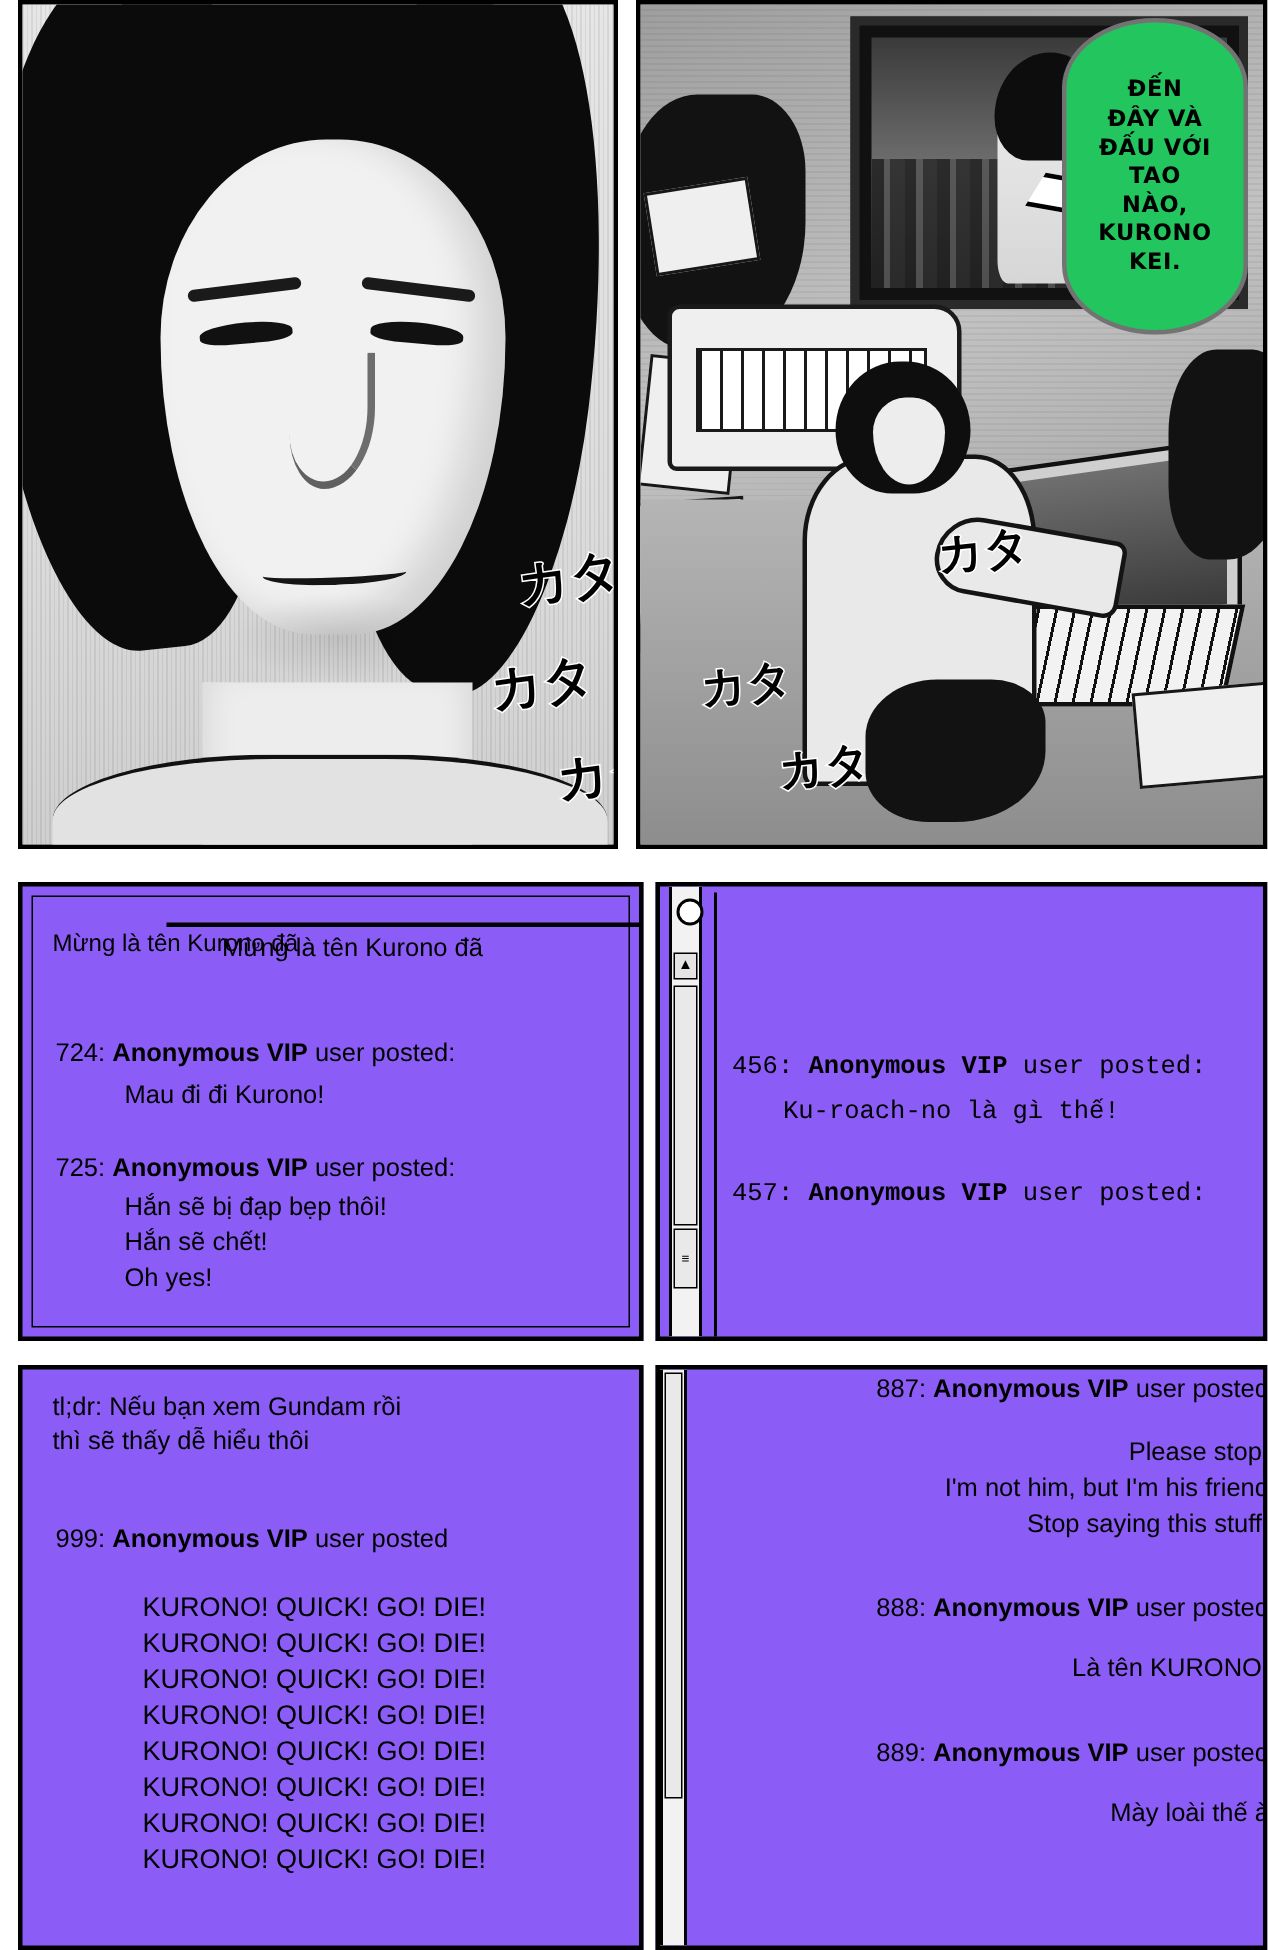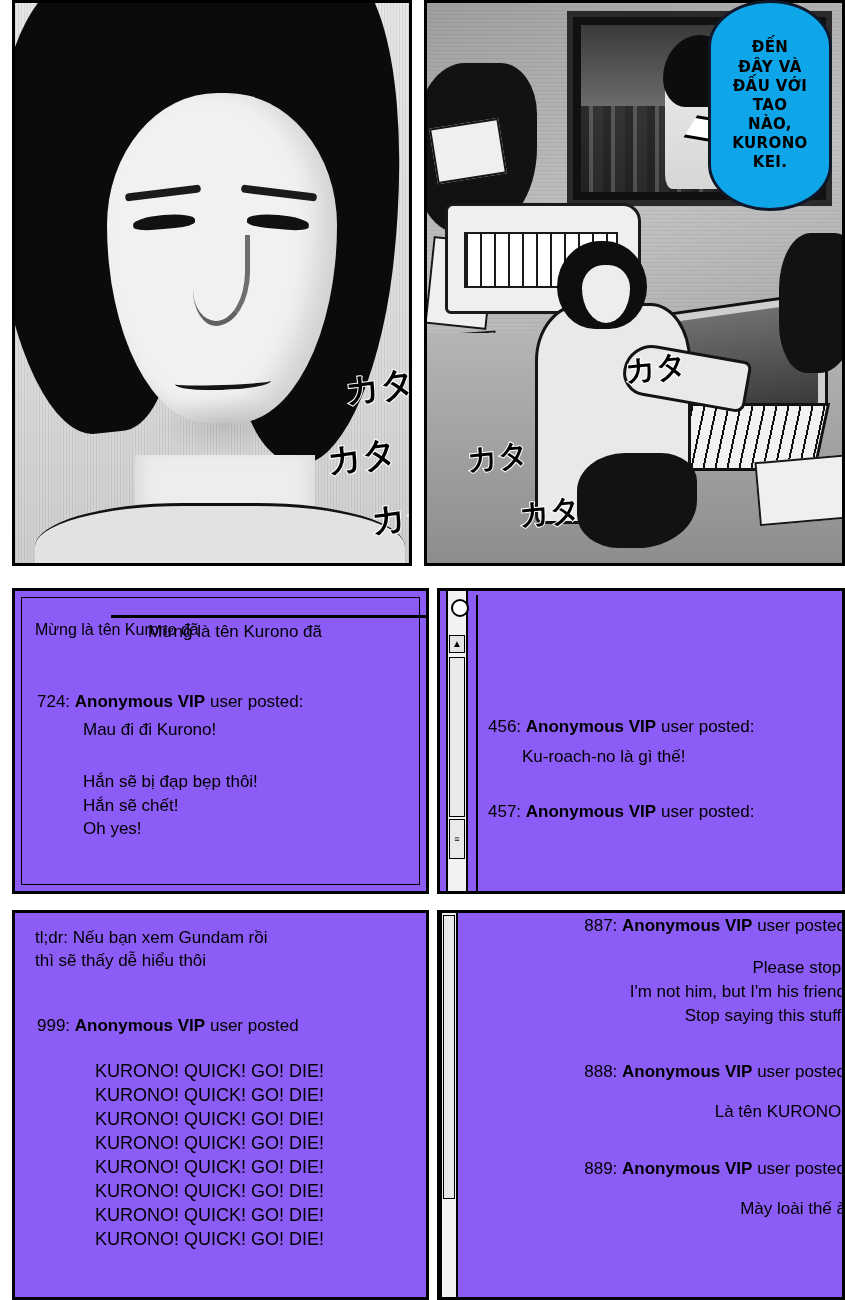--- a/index.html
+++ b/index.html
@@ -324,25 +324,25 @@
   .dark-blob {
     position: absolute;
     background: #121212;
     border-radius: 40% 30% 50% 35%;
   }
 
   
   .balloon {
     position: absolute;
     left: 708px;
-    top: 0;
+    top: 12px;
     width: 118px;
     height: 205px;
-    background: #0ea5e9;
-    border: 3px solid #0f172a;
+    background: #22c55e;
+    border: 3px solid #737373;
     border-radius: 50% 50% 50% 50% / 22% 22% 22% 22%;
     display: flex;
     align-items: center;
     justify-content: center;
     text-align: center;
     z-index: 5;
   }
   .balloon-text {
     font-family: "DejaVu Sans", sans-serif;
     font-size: 15px;
@@ -552,37 +552,42 @@
     <div style="position:absolute; left:22px; top:100px; width:390px;">
       <div class="post">
         <div class="post-head">
           <span class="post-num">724:</span>
           <span class="vip">Anonymous VIP</span>
           <span>user posted:</span>
         </div>
         <div class="post-body" style="padding-left:46px; padding-top:4px;">Mau đi đi Kurono!</div>
       </div>
       <div class="post" style="margin-top:26px;">
+        <div class="post-head">
+          <span class="post-num">725:</span>
+          <span class="vip">Anonymous VIP</span>
+          <span>user posted:</span>
+        </div>
         <div class="post-body" style="padding-left:46px; padding-top:2px;">Hắn sẽ bị đạp bẹp thôi!
 Hắn sẽ chết!
 Oh yes!</div>
       </div>
     </div>
   </div>
 
   <div class="forum" id="forum-tr">
     <div class="scrollbar" style="left:6px;">
       <div class="sb-circle" style="top:8px;"></div>
       <div class="sb-btn" style="top:44px;">▲</div>
       <div class="sb-thumb" style="top:66px; height:160px;"></div>
       <div class="sb-thumb" style="top:228px; height:40px;">≡</div>
     </div>
     <div class="rule" style="left:36px; top:4px; width:2px; height:298px; background:#000;"></div>
 
-    <div style="position:absolute; left:48px; top:125px; width:352px;">
+    <div style="position:absolute; left:48px; top:110px; width:352px;font-family:Liberation Mono, monospace;">
       <div class="post">
         <div class="post-head">
           <span class="post-num">456:</span>
           <span class="vip">Anonymous VIP</span>
           <span>user posted:</span>
         </div>
         <div class="post-body" style="padding-left:34px; padding-top:6px;">Ku-roach-no là gì thế!</div>
       </div>
       <div class="post" style="margin-top:32px;">
         <div class="post-head">

